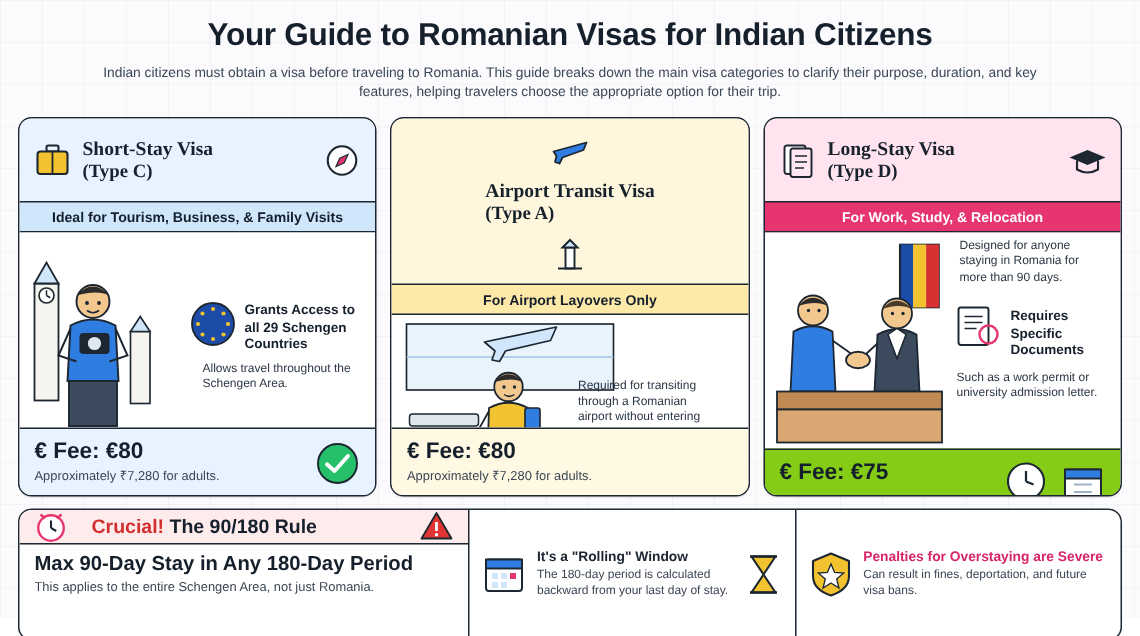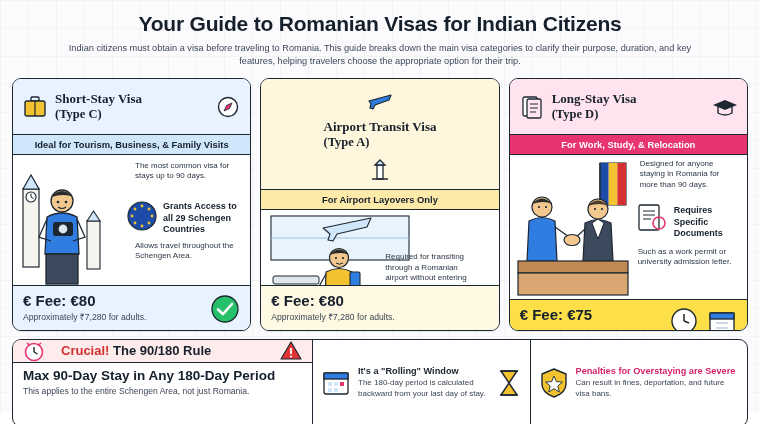--- a/index.html
+++ b/index.html
@@ -91,21 +91,21 @@
     background:#ffffff;
     overflow:hidden;
   }
   .fee {
     border-top:1.2px solid #1d2731;
     padding:6px 10px 7px 10px;
     position:relative;
   }
   .c1 .fee { background:#e7f4ff; }
   .c2 .fee { background:#fff8e2; }
-  .c3 .fee { background:#fde047; }
+  .c3 .fee { background:#84cc16; }
   .fee-main { font-size:15px; font-weight:bold; color:#16202c; }
   .fee-sub { font-size:8.6px; color:#3b4654; margin-top:2px; }
 
   .note { position:absolute; font-size:8px; line-height:1.32; color:#2b3644; }
   .note-title { font-size:9px; font-weight:bold; color:#16202c; }
 
   
   .bottom {
     margin-top:8px;
     border:1.5px solid #1d2731;
@@ -197,23 +197,20 @@
           <circle cx="51" cy="43" r="1.3" fill="#1d2731"></circle>
           <path d="M43 48 Q47 51 51 48" fill="none" stroke="#1d2731" stroke-width="1.1"></path>
           <path d="M32 58 Q47 50 62 58 L64 95 L30 95 Z" fill="#2f7de0" stroke="#1d2731" stroke-width="1.3"></path>
           <rect x="31" y="95" width="32" height="30" fill="#3b4a5c" stroke="#1d2731" stroke-width="1.3"></rect>
           <rect x="38" y="63" width="20" height="14" rx="2.5" fill="#1d2731"></rect>
           <circle cx="48" cy="70" r="5" fill="#dfe7ee" stroke="#1d2731" stroke-width="1.2"></circle>
           <path d="M32 60 L24 78 L36 82" fill="none" stroke="#1d2731" stroke-width="1.3"></path>
           <path d="M62 60 L70 78 L58 82" fill="none" stroke="#1d2731" stroke-width="1.3"></path>
         </svg>
 
-        <div class="note" style="left:122px; top:6px; width:96px;">
-          <span>The most common visa for stays up to 90 days.</span>
-        </div>
 
         <svg width="34" height="34" viewBox="0 0 34 34" style="position:absolute;left:112px;top:44px;">
           <circle cx="17" cy="17" r="14" fill="#1d4ca8" stroke="#1d2731" stroke-width="1.2"></circle>
           <circle cx="17" cy="7" r="1.4" fill="#f2c230"></circle>
             <circle cx="24" cy="10" r="1.4" fill="#f2c230"></circle>
           <circle cx="27" cy="17" r="1.4" fill="#f2c230"></circle>
             <circle cx="24" cy="24" r="1.4" fill="#f2c230"></circle>
           <circle cx="17" cy="27" r="1.4" fill="#f2c230"></circle>
             <circle cx="10" cy="24" r="1.4" fill="#f2c230"></circle>
           <circle cx="7" cy="17" r="1.4" fill="#f2c230"></circle>

